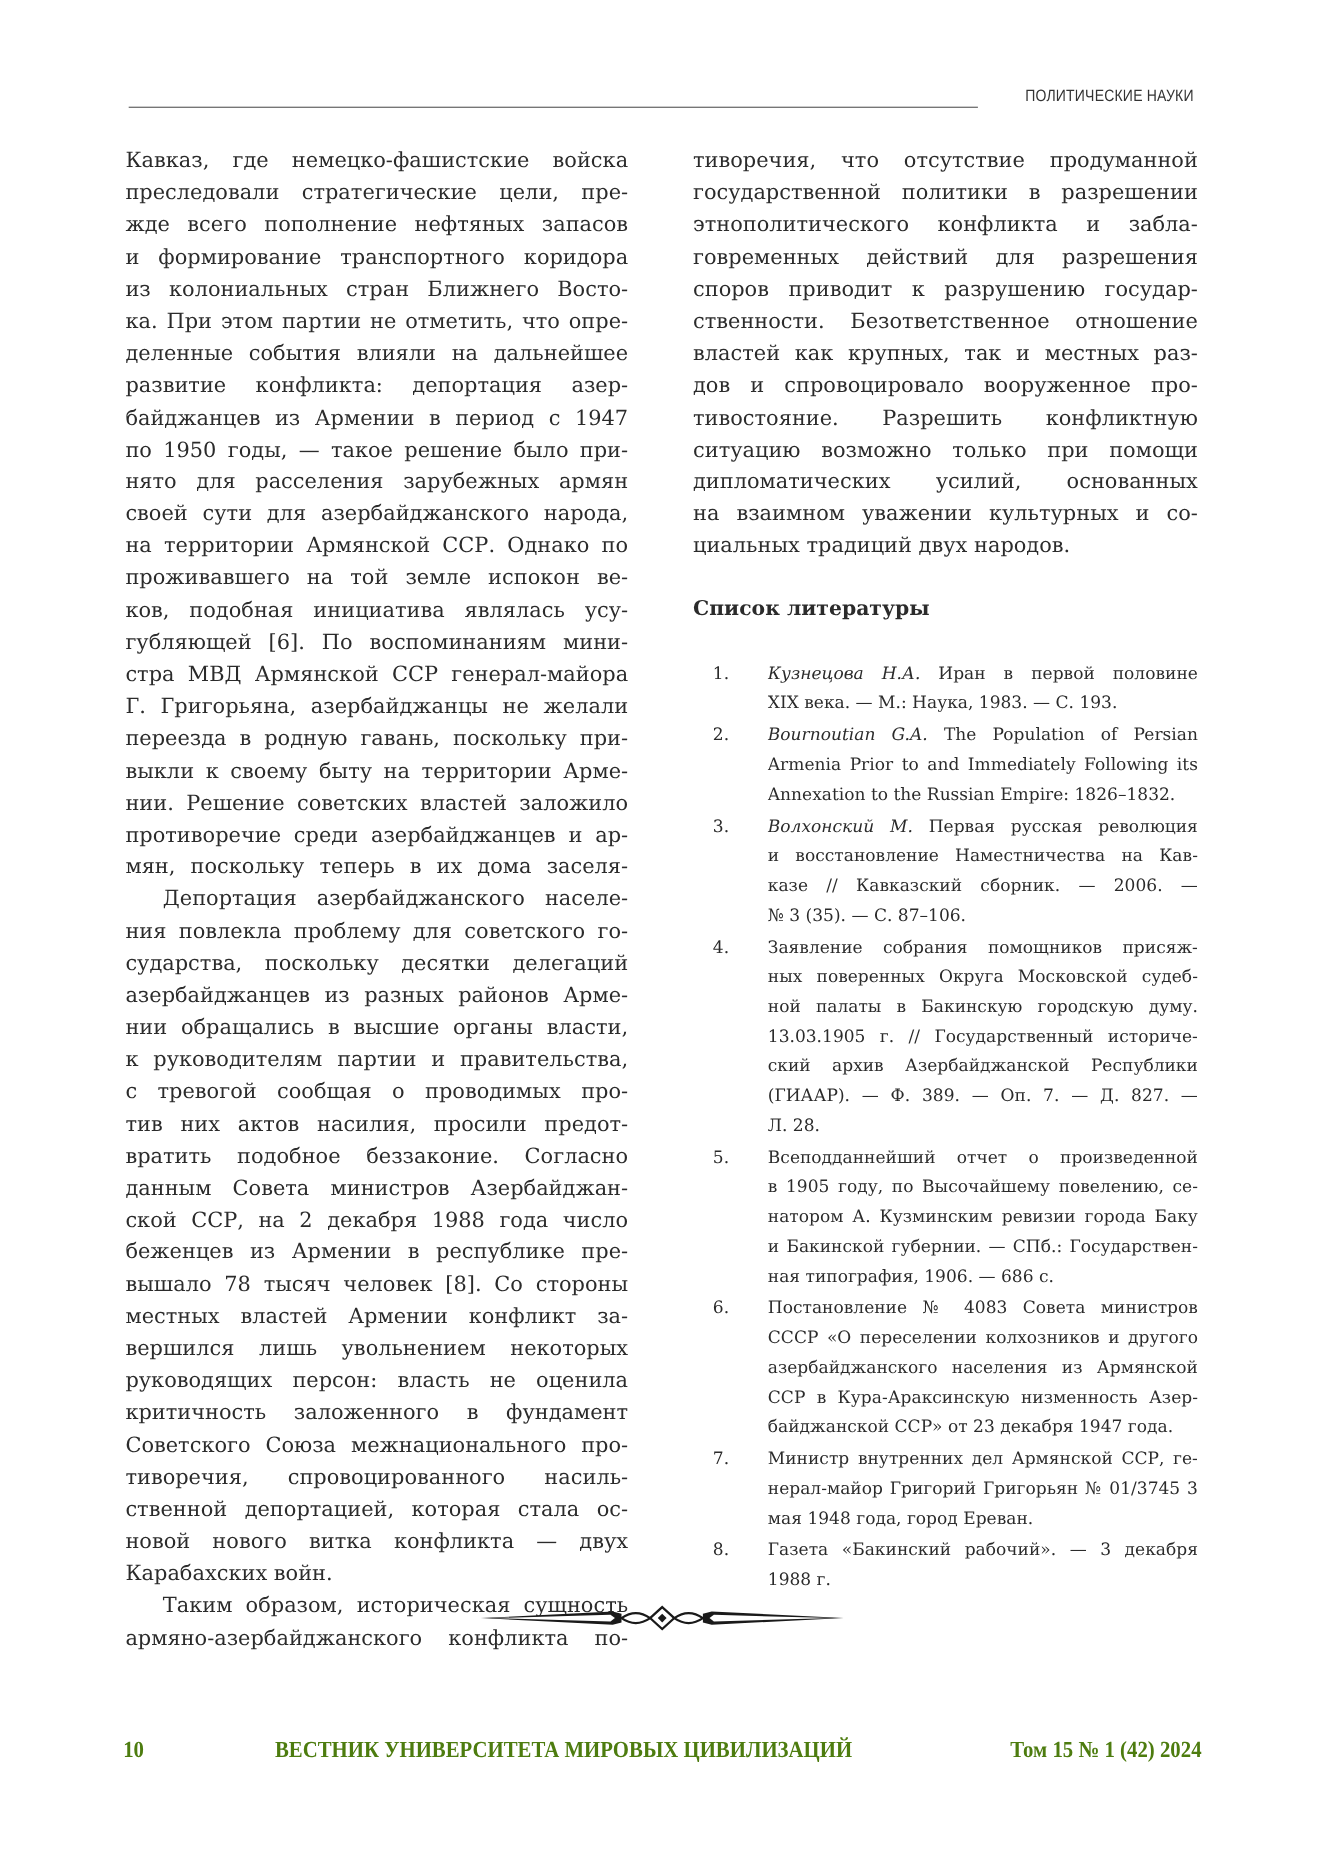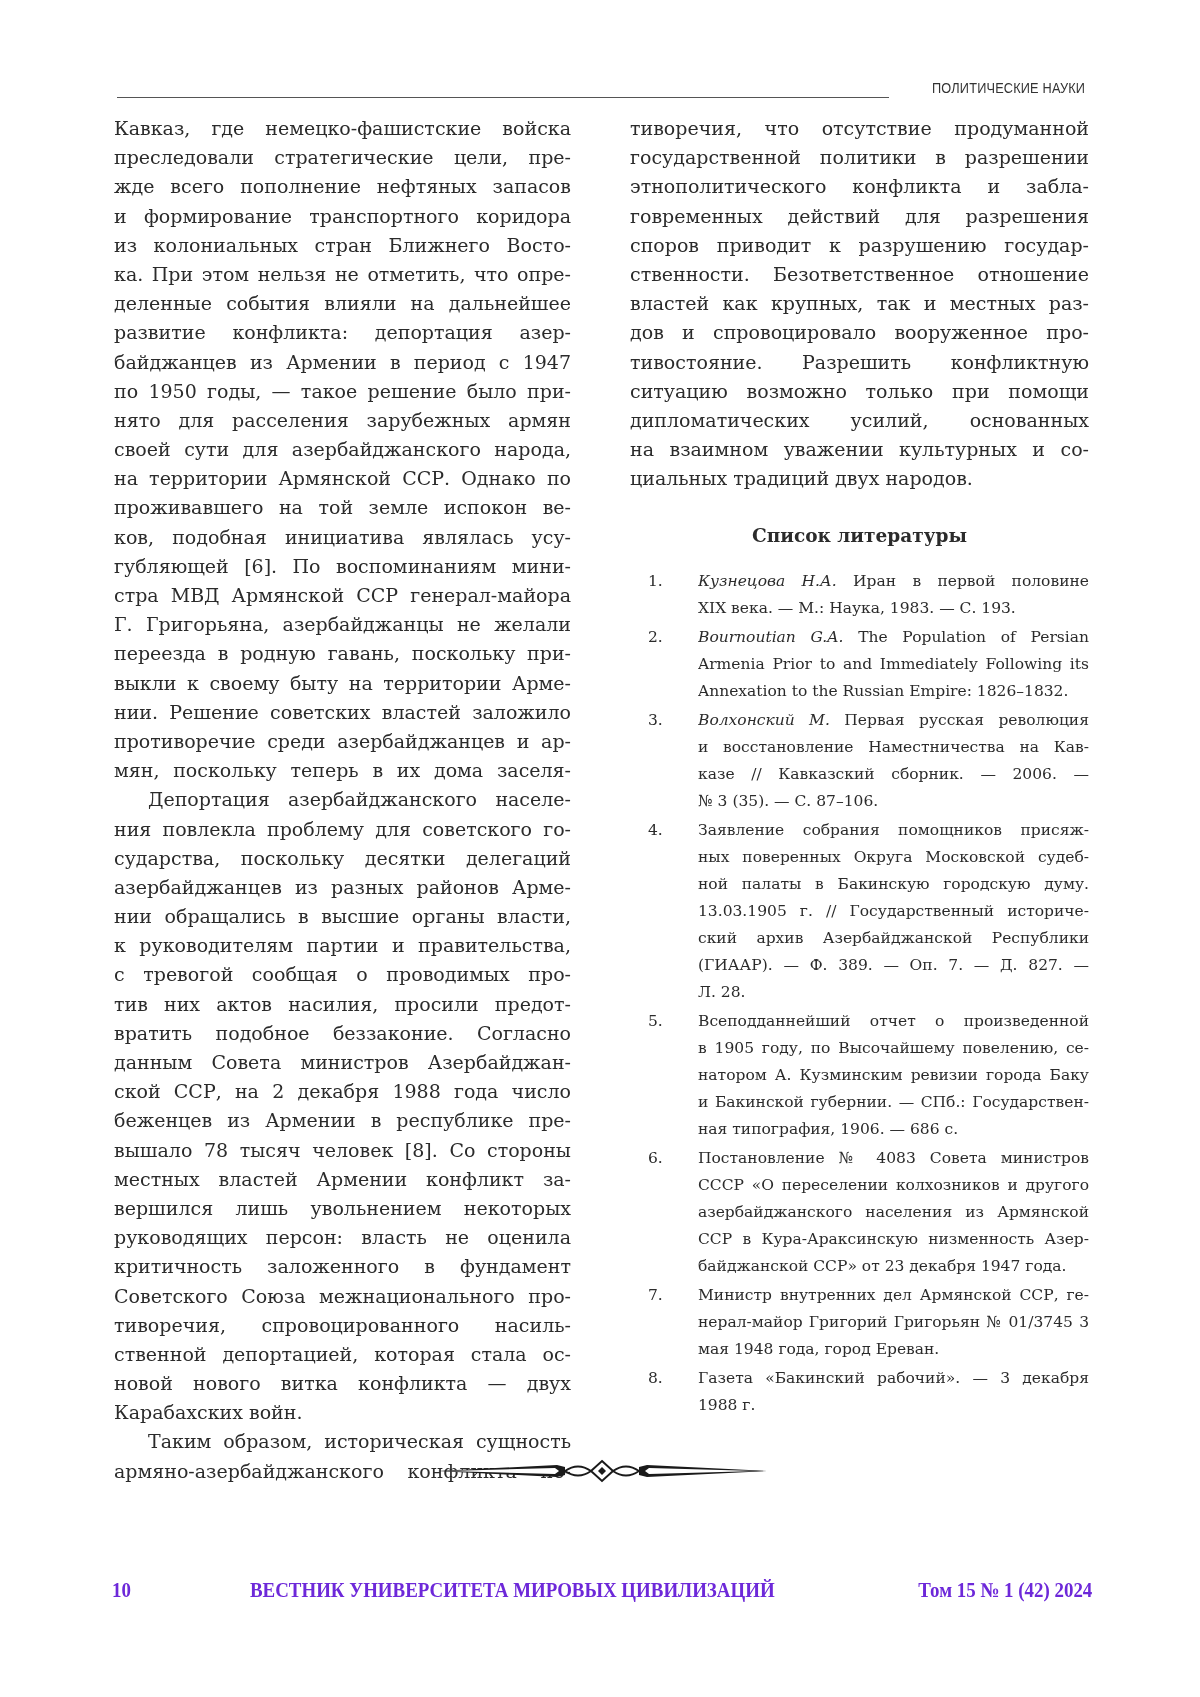--- a/index.html
+++ b/index.html
@@ -1,53 +1,53 @@
 <!DOCTYPE html>
 <html><head>
 <meta charset="utf-8">
 <style>
   html, body { margin: 0; padding: 0; background: #ffffff; }
   body { width: 1200px; height: 1697px; position: relative; overflow: hidden; color: #2b2b2b; font-family: "DejaVu Serif", "Liberation Serif", serif; }
   .header { position: absolute; top: 78px; left: 117px; width: 968px; height: 24px; }
   .header-rule { position: absolute; left: 0; top: 19px; width: 772px; border-top: 1px solid #555; }
   .header-section { position: absolute; right: 0; top: 1px; font-family: "Liberation Sans", sans-serif; font-size: 15px; letter-spacing: 0.2px; transform: scaleX(0.85); transform-origin: right top; color: #333; }
-  .col { position: absolute; top: 114px; }
+  .col { position: absolute; top: 132px; }
   .col-left { left: 114px; width: 457px; }
   .col-right { left: 630px; width: 459px; }
   .line { display: block; height: 29.2px; line-height: 29.2px; font-size: 19px; white-space: nowrap; text-align: justify; text-align-last: justify; overflow: hidden; }
   .line.last { text-align-last: left; }
   .line.indent { padding-left: 34px; }
-  .ref-heading { text-align: center; font-weight: bold; font-size: 18.5px; height: 30px; line-height: 30px; margin-top: 28px; margin-bottom: 17px; }
+  .ref-heading { text-align: left; font-weight: bold; font-size: 18.5px; height: 30px; line-height: 30px; margin-top: 28px; margin-bottom: 30px; }
   .refs { margin: 0; padding: 0; list-style: none; }
   .ref { position: relative; padding-left: 40px; margin-bottom: 2px; }
   .ref-num { position: absolute; left: 18px; top: 0; font-size: 15.5px; line-height: 27px; }
   .ref .line { font-size: 15.5px; height: 27px; line-height: 27px; margin-left: 28px; }
   .ref i { font-style: italic; }
   .ornament { position: absolute; left: 437px; top: 1456px; width: 330px; height: 30px; }
-  .footer { position: absolute; top: 1578px; left: 112px; width: 980px; height: 30px; font-family: "Liberation Serif", serif; font-weight: bold; font-size: 21px; color: #6d28d9; }
+  .footer { position: absolute; top: 1578px; left: 112px; width: 980px; height: 30px; font-family: "Liberation Serif", serif; font-weight: bold; font-size: 21px; color: #4d7c0f; }
   .footer span { position: absolute; top: 0; transform: scaleX(0.9); }
   .footer .page-num { left: 0; transform-origin: left top; }
   .footer .journal { left: 138px; transform-origin: left top; }
   .footer .issue { right: 0; transform-origin: right top; }
 </style>
 </head>
 <body>
 
 <div class="header">
   <div class="header-rule"></div>
   <div class="header-section">ПОЛИТИЧЕСКИЕ НАУКИ</div>
 </div>
 
 <div class="col col-left">
   <span class="line">Кавказ, где немецко-фашистские войска</span>
   <span class="line">преследовали стратегические цели, пре-</span>
   <span class="line">жде всего пополнение нефтяных запасов</span>
   <span class="line">и формирование транспортного коридора</span>
   <span class="line">из колониальных стран Ближнего Восто-</span>
-  <span class="line">ка. При этом нельзя не отметить, что опре-</span>
+  <span class="line">ка. При этом партии не отметить, что опре-</span>
   <span class="line">деленные события влияли на дальнейшее</span>
   <span class="line">развитие конфликта: депортация азер-</span>
   <span class="line">байджанцев из Армении в период с 1947</span>
   <span class="line">по 1950 годы, — такое решение было при-</span>
   <span class="line">нято для расселения зарубежных армян</span>
   <span class="line">своей сути для азербайджанского народа,</span>
   <span class="line">на территории Армянской ССР. Однако по</span>
   <span class="line">проживавшего на той земле испокон ве-</span>
   <span class="line">ков, подобная инициатива являлась усу-</span>
   <span class="line">губляющей [6]. По воспоминаниям мини-</span>

